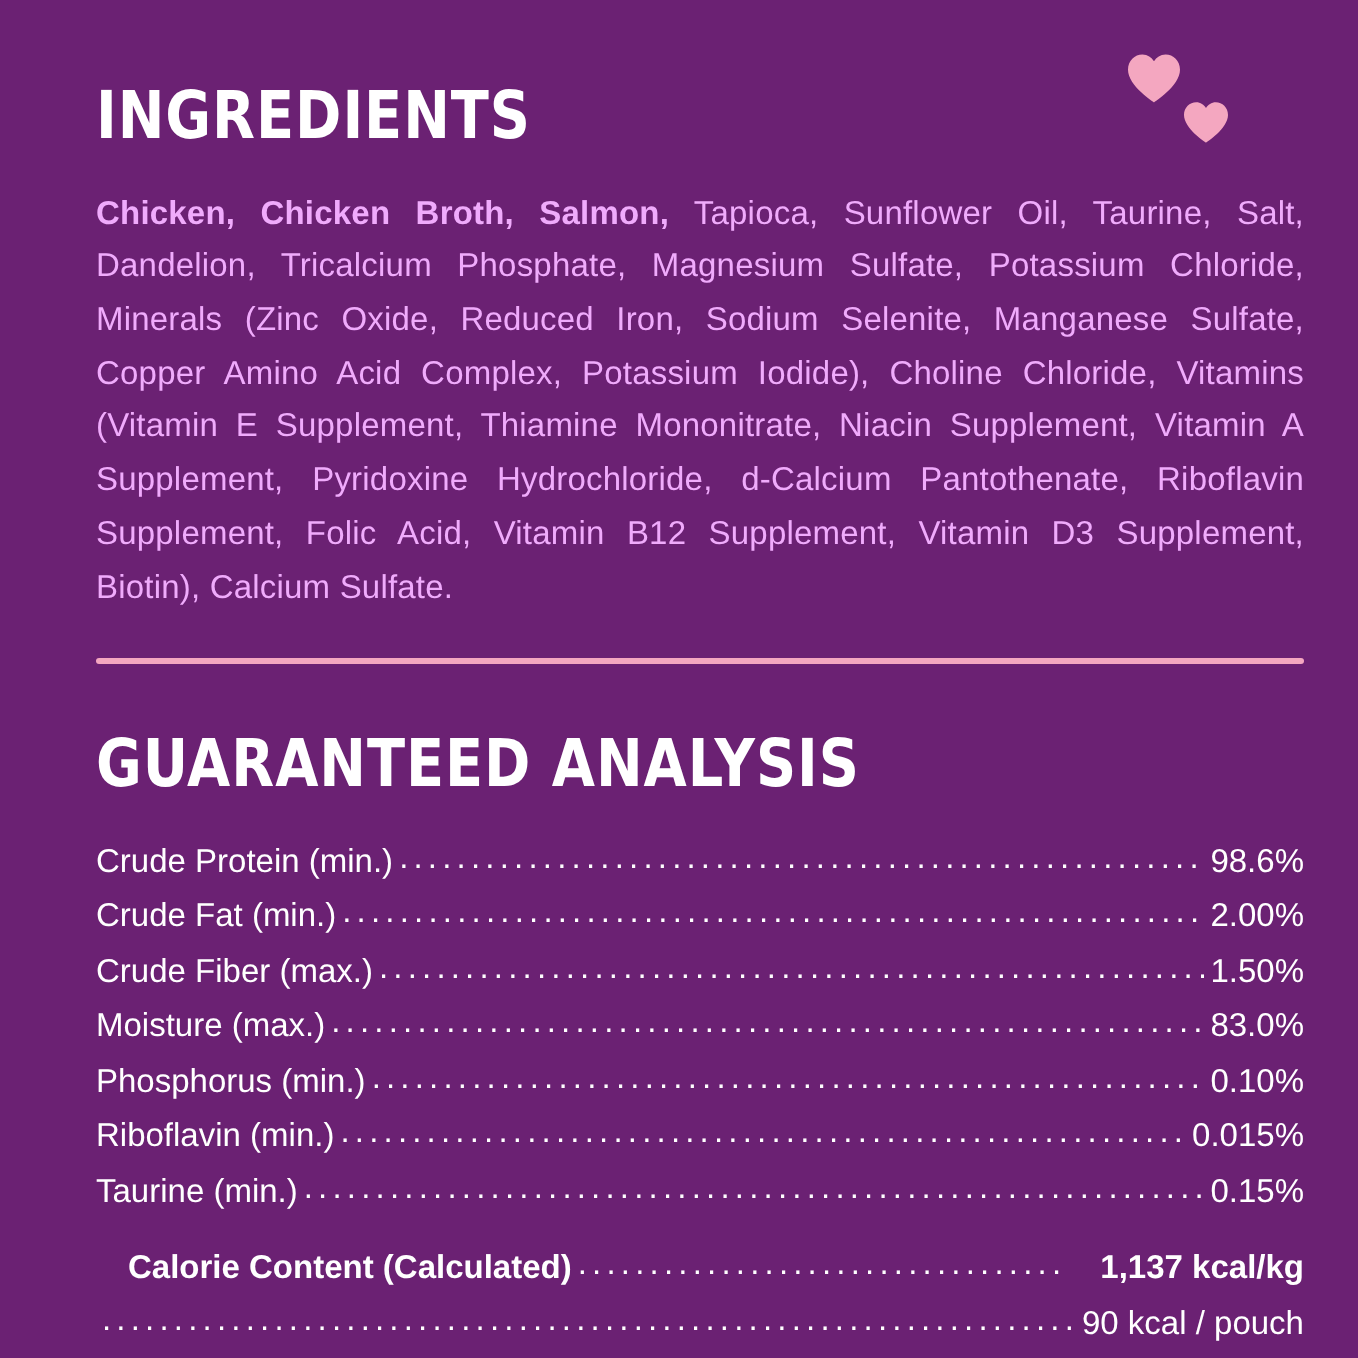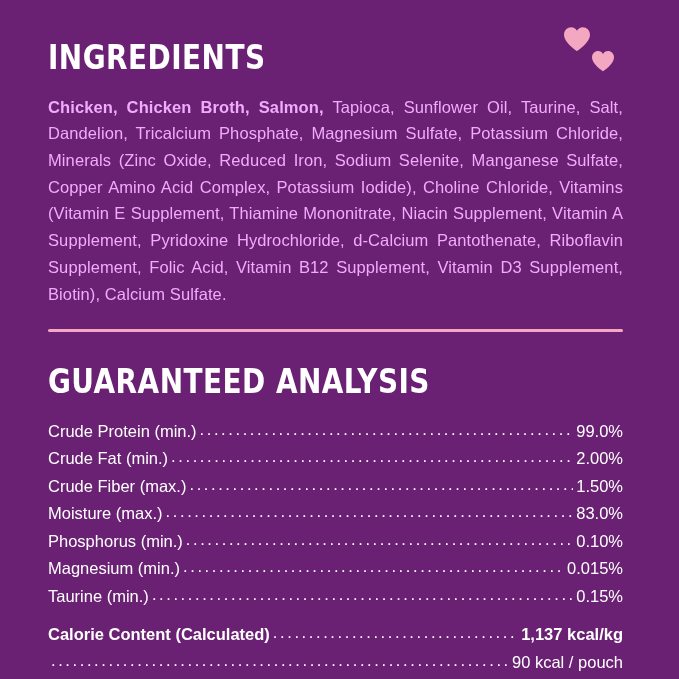--- a/index.html
+++ b/index.html
@@ -12,21 +12,21 @@
     background: #6B2173;
     font-family: "Liberation Sans", sans-serif;
     color: #FFFFFF;
     overflow: hidden;
   }
   .page {
     position: relative;
     width: 679px;
     height: 679px;
     box-sizing: border-box;
-    padding: 38px 56px 0 48px;
+    padding: 38px 27px 0 48px;
   }
 
   
   .hearts {
     position: absolute;
     top: 22px;
     right: 36px;
     width: 90px;
     height: 70px;
   }
@@ -93,21 +93,21 @@
     margin: 0 3px;
     position: relative;
     bottom: 2px;
     color: #FFFFFF;
     font-size: 16.5px;
     letter-spacing: 2.6px;
     white-space: nowrap;
   }
   .ga-value { flex: 0 0 auto; }
   .ga-row.bold .ga-label,
-  .ga-row.bold .ga-value { font-weight: bold; }
+  .ga-row.bold .ga-value { font-weight: bold; margin-left: 16px; }
 
   .ga-group-gap { height: 11px; }
 </style>
 </head>
 <body>
 
 <div class="page">
 
   <div class="hearts">
     <div class="heart heart-1">
@@ -127,21 +127,21 @@
   <p class="ingredients-body"><b>Chicken, Chicken Broth, Salmon,</b><span> Tapioca, Sunflower Oil, Taurine, Salt, Dandelion, Tricalcium Phosphate, Magnesium Sulfate, Potassium Chloride, Minerals (Zinc Oxide, Reduced Iron, Sodium Selenite, Manganese Sulfate, Copper Amino Acid Complex, Potassium Iodide), Choline Chloride, Vitamins (Vitamin E Supplement, Thiamine Mononitrate, Niacin Supplement, Vitamin A Supplement, Pyridoxine Hydrochloride, d-Calcium Pantothenate, Riboflavin Supplement, Folic Acid, Vitamin B12 Supplement, Vitamin D3 Supplement, Biotin), Calcium Sulfate.</span></p>
 
   <div class="divider"></div>
 
   <h1 class="section-title ga-title">GUARANTEED ANALYSIS</h1>
 
   <ul class="ga-list">
     <li class="ga-row">
       <span class="ga-label">Crude Protein (min.)</span>
       <span class="ga-dots">............................................................................................</span>
-      <span class="ga-value">99.0%</span>
+      <span class="ga-value">98.6%</span>
     </li>
     <li class="ga-row">
       <span class="ga-label">Crude Fat (min.)</span>
       <span class="ga-dots">............................................................................................</span>
       <span class="ga-value">2.00%</span>
     </li>
     <li class="ga-row">
       <span class="ga-label">Crude Fiber (max.)</span>
       <span class="ga-dots">............................................................................................</span>
       <span class="ga-value">1.50%</span>
@@ -150,21 +150,21 @@
       <span class="ga-label">Moisture (max.)</span>
       <span class="ga-dots">............................................................................................</span>
       <span class="ga-value">83.0%</span>
     </li>
     <li class="ga-row">
       <span class="ga-label">Phosphorus (min.)</span>
       <span class="ga-dots">............................................................................................</span>
       <span class="ga-value">0.10%</span>
     </li>
     <li class="ga-row">
-      <span class="ga-label">Magnesium (min.)</span>
+      <span class="ga-label">Riboflavin (min.)</span>
       <span class="ga-dots">............................................................................................</span>
       <span class="ga-value">0.015%</span>
     </li>
     <li class="ga-row">
       <span class="ga-label">Taurine (min.)</span>
       <span class="ga-dots">............................................................................................</span>
       <span class="ga-value">0.15%</span>
     </li>
 
     <li class="ga-group-gap"></li>

